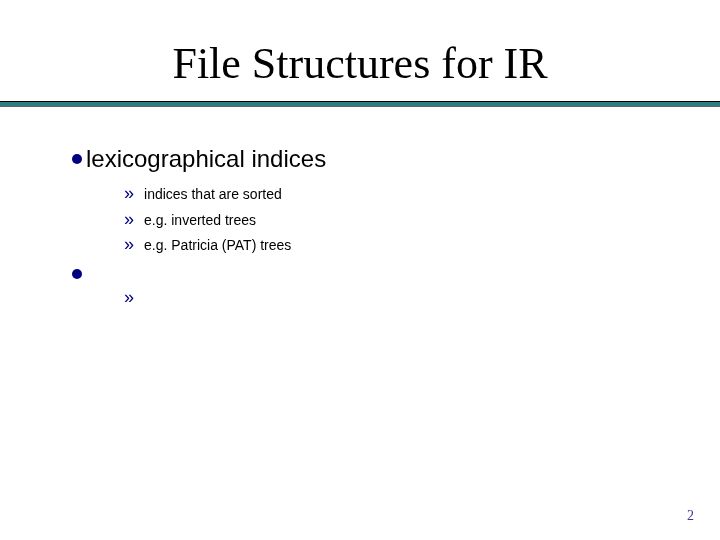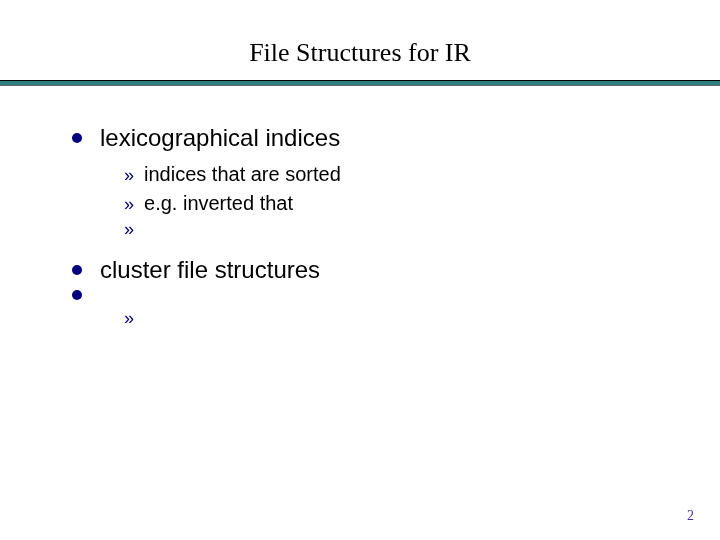--- a/index.html
+++ b/index.html
@@ -16,42 +16,42 @@
     padding: 0;
   }
   .title-wrap {
     width: 100%;
     text-align: center;
     padding-top: 38px;
     padding-bottom: 12px;
   }
   .title {
     font-family: "Times New Roman", Times, serif;
-    font-size: 26px;
+    font-size: 44px;
     font-weight: 400;
     color: #000;
   }
   .rule {
     width: 100%;
     height: 6px;
     background: #2b8080;
     border-top: 1px solid #000;
     border-bottom: 1px solid #666;
   }
   .body {
     padding: 36px 60px 0 70px;
   }
   .l1 {
     list-style: none;
     margin-bottom: 4px;
   }
   .l1-row {
     display: flex;
     align-items: center;
-    gap: 18px;
+    gap: 4px;
   }
   .dot {
     width: 10px;
     height: 10px;
     background: #000080;
     border-radius: 50%;
     flex: 0 0 auto;
     margin-left: 2px;
   }
   .l1-text {
@@ -69,21 +69,21 @@
     gap: 10px;
     margin-bottom: 2px;
   }
   .chev {
     color: #000080;
     font-size: 18px;
     line-height: 1.3;
     font-family: Arial, sans-serif;
   }
   .sub-text {
-    font-size: 20px;
+    font-size: 14px;
     color: #000;
     line-height: 1.3;
   }
   .pagenum {
     position: absolute;
     bottom: 16px;
     right: 26px;
     font-size: 14px;
     color: #4a2ea0;
     font-family: "Times New Roman", Times, serif;
@@ -107,34 +107,29 @@
         <span class="dot"></span>
         <span class="l1-text">lexicographical indices</span>
       </div>
       <ul class="sub">
         <li class="sub-row">
           <span class="chev">»</span>
           <span class="sub-text">indices that are sorted</span>
         </li>
         <li class="sub-row">
           <span class="chev">»</span>
-          <span class="sub-text">e.g. inverted that</span>
+          <span class="sub-text">e.g. inverted trees</span>
         </li>
         <li class="sub-row">
           <span class="chev">»</span>
+          <span class="sub-text">e.g. Patricia (PAT) trees</span>
         </li>
       </ul>
     </div>
 
-    <div class="l1">
-      <div class="l1-row">
-        <span class="dot"></span>
-        <span class="l1-text">cluster file structures</span>
-      </div>
-    </div>
 
     <div class="l1">
       <div class="l1-row">
         <span class="dot"></span>
       </div>
       <ul class="sub">
         <li class="sub-row">
           <span class="chev">»</span>
         </li>
       </ul>

